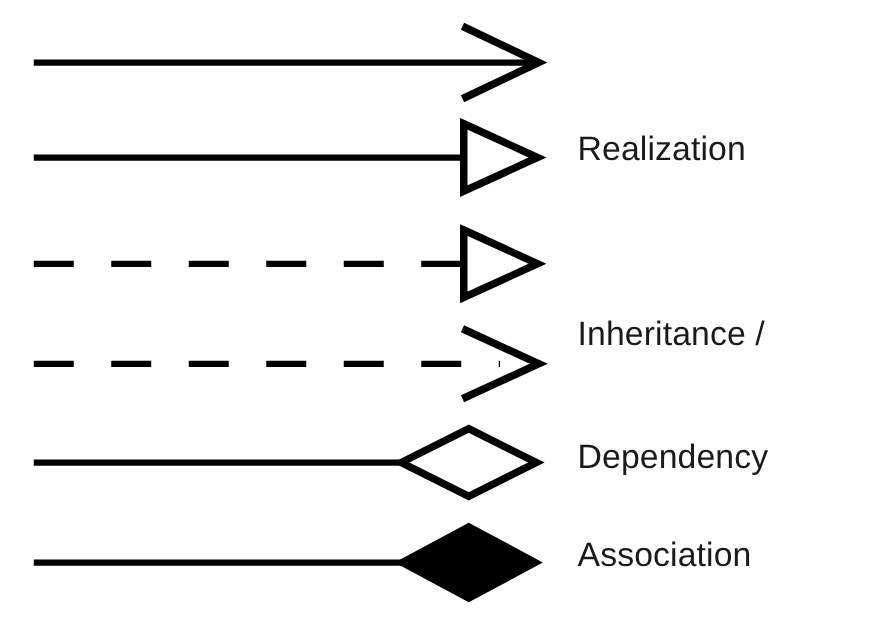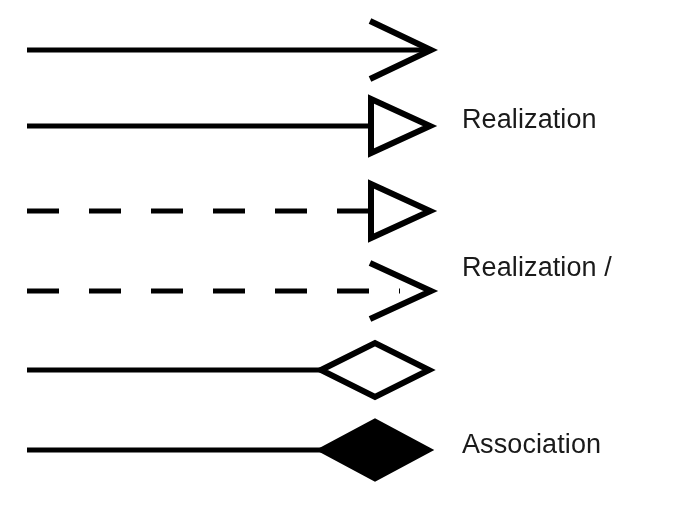--- a/index.html
+++ b/index.html
@@ -92,30 +92,33 @@
   </div>
 
   <div class="legend-row" id="row-realization">
     <div class="notation-cell">
       <svg class="notation-svg" width="450" height="90" viewBox="0 0 450 90">
         <line x1="27" y1="45" x2="372" y2="45" stroke="#000000" stroke-width="5" stroke-dasharray="32 30"></line>
         <polygon points="371,18 430,45 371,72" fill="#ffffff" stroke="#000000" stroke-width="6" stroke-linejoin="miter"></polygon>
       </svg>
     </div>
     <div class="label-cell">
-      <span class="label-line">Realization /</span>
+      <span class="label-line">Inheritance /</span>
     </div>
   </div>
 
   <div class="legend-row" id="row-dependency">
     <div class="notation-cell">
       <svg class="notation-svg" width="450" height="80" viewBox="0 0 450 80">
         <line x1="27" y1="40" x2="400" y2="40" stroke="#000000" stroke-width="5" stroke-dasharray="32 30"></line>
         <polyline points="370,12 431,40 370,68" fill="none" stroke="#000000" stroke-width="6" stroke-linecap="butt" stroke-linejoin="miter"></polyline>
       </svg>
+    </div>
+    <div class="label-cell">
+      <span class="label-line">Dependency</span>
     </div>
   </div>
 
   <div class="legend-row" id="row-aggregation">
     <div class="notation-cell">
       <svg class="notation-svg" width="450" height="85" viewBox="0 0 450 85">
         <line x1="27" y1="40" x2="322" y2="40" stroke="#000000" stroke-width="5"></line>
         <polygon points="321,40 375,13 429,40 375,67" fill="#ffffff" stroke="#000000" stroke-width="6" stroke-linejoin="miter"></polygon>
       </svg>
     </div>

